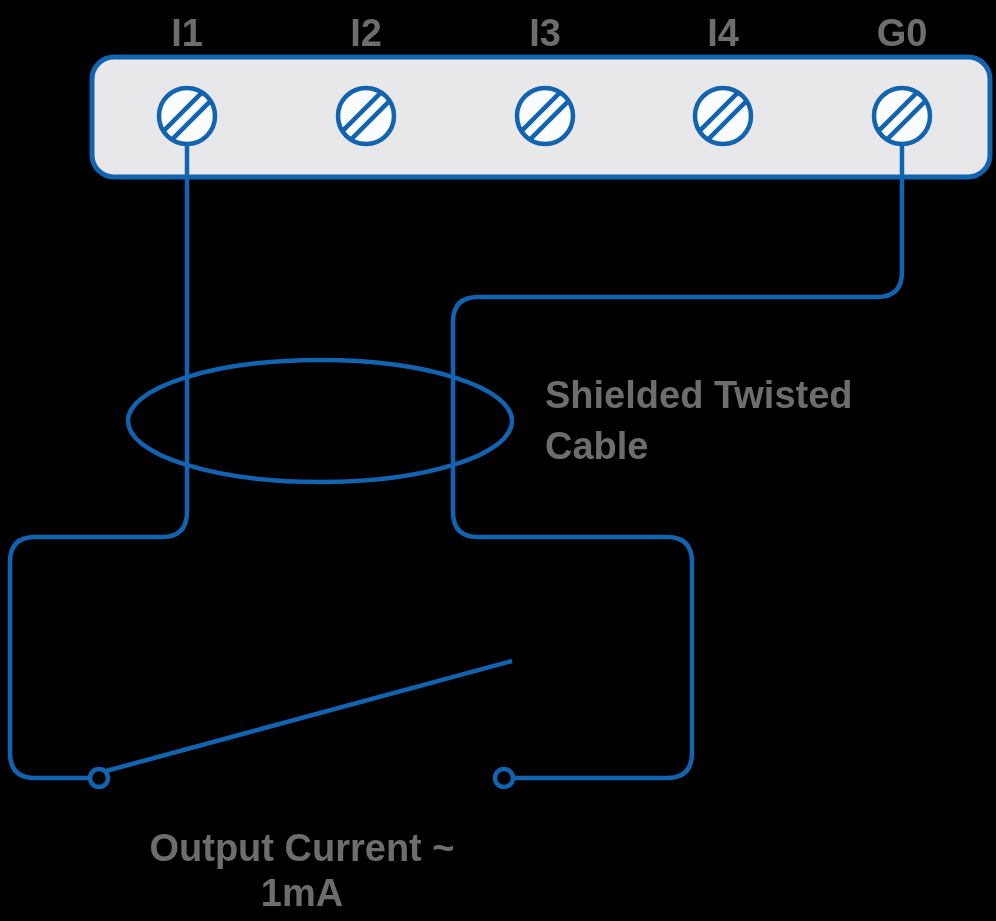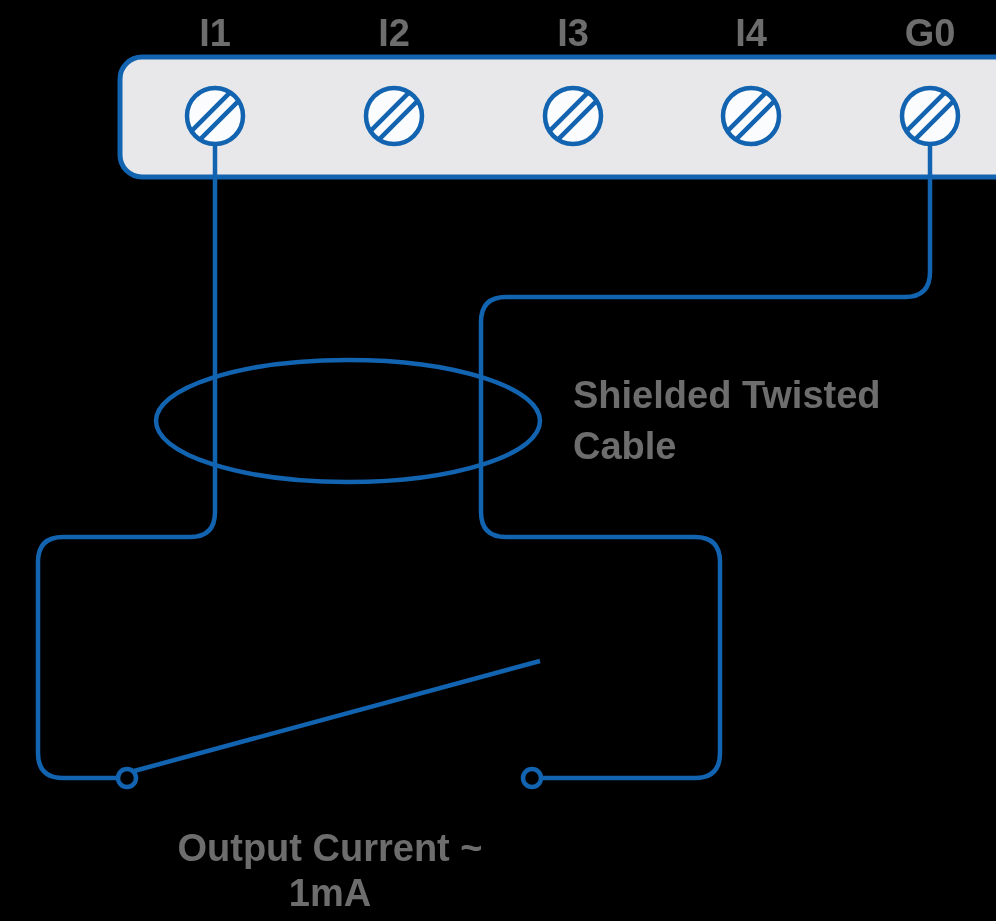--- a/index.html
+++ b/index.html
@@ -8,21 +8,20 @@
     background: var(--background, #000);
     width: 996px;
     height: 921px;
     overflow: hidden;
   }
   .diagram-stage {
     position: relative;
     width: 824px;
     height: 921px;
     background: var(--background, #000);
-    padding-left: 28px;
   }
   svg { display: block; width: 996px; height: 921px; }
 
   .block {
     fill: var(--block_fill, #e8e8ea);
     stroke: var(--wire, #1263b0);
     stroke-width: 5;
   }
   .screw {
     fill: var(--terminal_fill, #fbfcfd);

